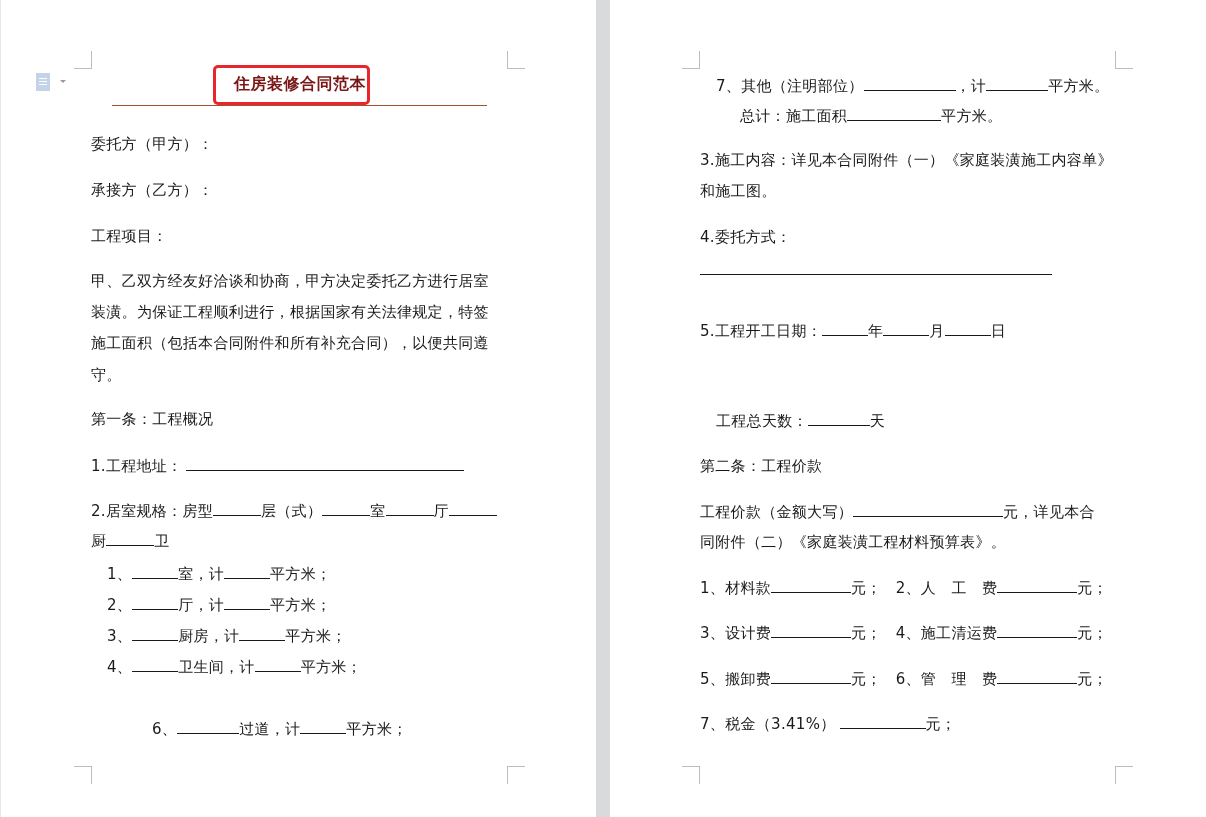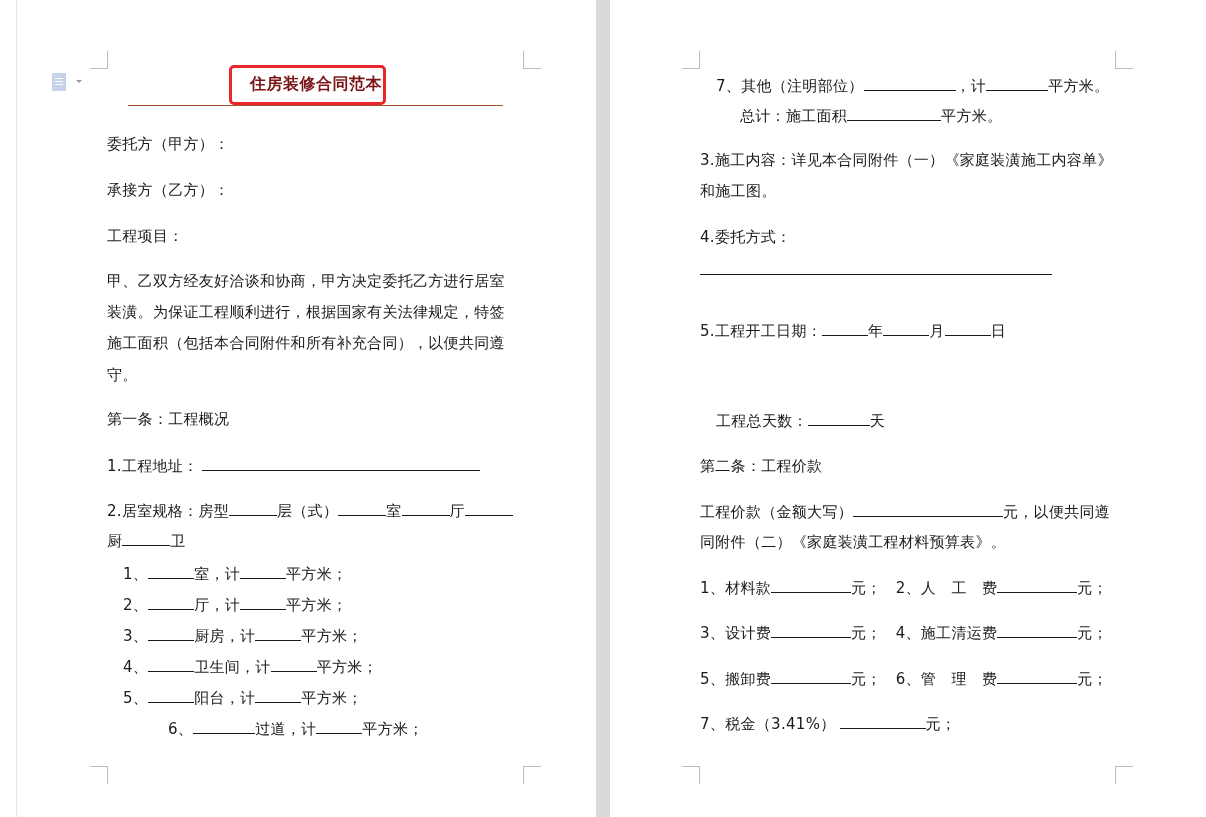--- a/index.html
+++ b/index.html
@@ -1,20 +1,20 @@
 <!DOCTYPE html>
 <html><head>
   <meta charset="utf-8">
   <style>
     * { margin: 0; padding: 0; box-sizing: border-box; }
     html, body { width: 1206px; height: 817px; overflow: hidden; background: #ffffff; }
     body { position: relative; font-family: "DejaVu Sans", "Liberation Sans", sans-serif; color: #1a1a1a; }
 
     .page { position: absolute; top: 0; height: 817px; background: #ffffff; }
-    .page-left { left: 16px; width: 700px; border-left: 1px solid #e6e6e6; }
+    .page-left { left: 0; width: 700px; border-left: 1px solid #e6e6e6; }
     .page-right { left: 610px; width: 596px; }
     .gutter { position: absolute; left: 596px; top: 0; width: 14px; height: 817px; background: #d9dadc; }
 
     .corner { position: absolute; width: 18px; height: 18px; border-color: #bdbdbd; border-style: solid; border-width: 0; }
     .c-tl { border-right-width: 1px; border-bottom-width: 1px; }
     .c-tr { border-left-width: 1px; border-bottom-width: 1px; }
     .c-bl { border-right-width: 1px; border-top-width: 1px; }
     .c-br { border-left-width: 1px; border-top-width: 1px; }
 
     .line { position: absolute; font-size: 15px; line-height: 20px; white-space: nowrap; letter-spacing: 0.3px; }
@@ -72,23 +72,20 @@
   </div>
   <div class="line" style="left:106px; top:594px;">
     <span>2、</span><span class="blank" style="width:46px;"></span><span>厅，计</span><span class="blank" style="width:46px;"></span><span>平方米；</span>
   </div>
   <div class="line" style="left:106px; top:625px;">
     <span>3、</span><span class="blank" style="width:46px;"></span><span>厨房，计</span><span class="blank" style="width:46px;"></span><span>平方米；</span>
   </div>
   <div class="line" style="left:106px; top:656px;">
     <span>4、</span><span class="blank" style="width:46px;"></span><span>卫生间，计</span><span class="blank" style="width:46px;"></span><span>平方米；</span>
   </div>
-  <div class="line" style="left:106px; top:687px;">
-    <span>5、</span><span class="blank" style="width:46px;"></span><span>阳台，计</span><span class="blank" style="width:46px;"></span><span>平方米；</span>
-  </div>
   <div class="line" style="left:106px; top:718px;margin-left:45px;">
     <span>6、</span><span class="blank" style="width:62px;"></span><span>过道，计</span><span class="blank" style="width:46px;"></span><span>平方米；</span>
   </div>
 </div>
 
 <div class="gutter"></div>
 
 <div class="page page-right">
   <div class="corner c-tl" style="left:72px; top:51px;"></div>
   <div class="corner c-tr" style="left:505px; top:51px;"></div>
@@ -111,21 +108,21 @@
   <div class="line" style="left:90px; top:320px;">
     <span>5.工程开工日期：</span><span class="blank" style="width:46px;"></span><span>年</span><span class="blank" style="width:46px;"></span><span>月</span><span class="blank" style="width:46px;"></span><span>日</span>
   </div>
   <div class="line" style="left:106px; top:410px;">
     <span>工程总天数：</span><span class="blank" style="width:62px;"></span><span>天</span>
   </div>
 
   <div class="line" style="left:90px; top:456px;">第二条：工程价款</div>
 
   <div class="line" style="left:90px; top:501px;">
-    <span>工程价款（金额大写）</span><span class="blank" style="width:150px;"></span><span>元，以便共同遵</span>
+    <span>工程价款（金额大写）</span><span class="blank" style="width:150px;"></span><span>元，详见本合</span>
   </div>
   <div class="line" style="left:90px; top:532px;">同附件（二）《家庭装潢工程材料预算表》。</div>
 
   <div class="line" style="left:90px; top:577px;text-align:center;">
     <span>1、材料款</span><span class="blank" style="width:80px;"></span><span>元；</span><span style="display:inline-block; width:14px;"></span><span>2、人　工　费</span><span class="blank" style="width:80px;"></span><span>元；</span>
   </div>
   <div class="line" style="left:90px; top:622px;">
     <span>3、设计费</span><span class="blank" style="width:80px;"></span><span>元；</span><span style="display:inline-block; width:14px;"></span><span>4、施工清运费</span><span class="blank" style="width:80px;"></span><span>元；</span>
   </div>
   <div class="line" style="left:90px; top:668px;">

